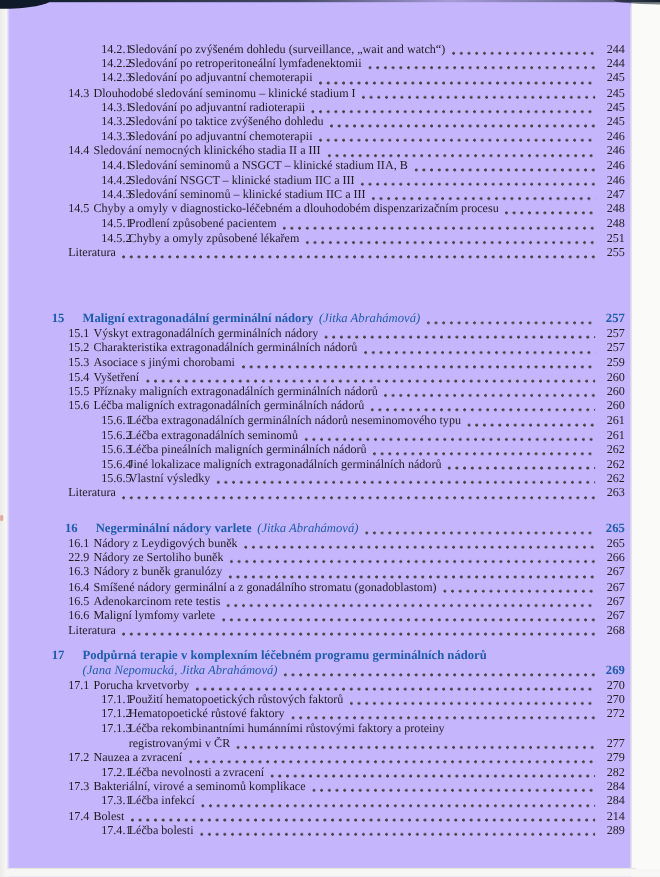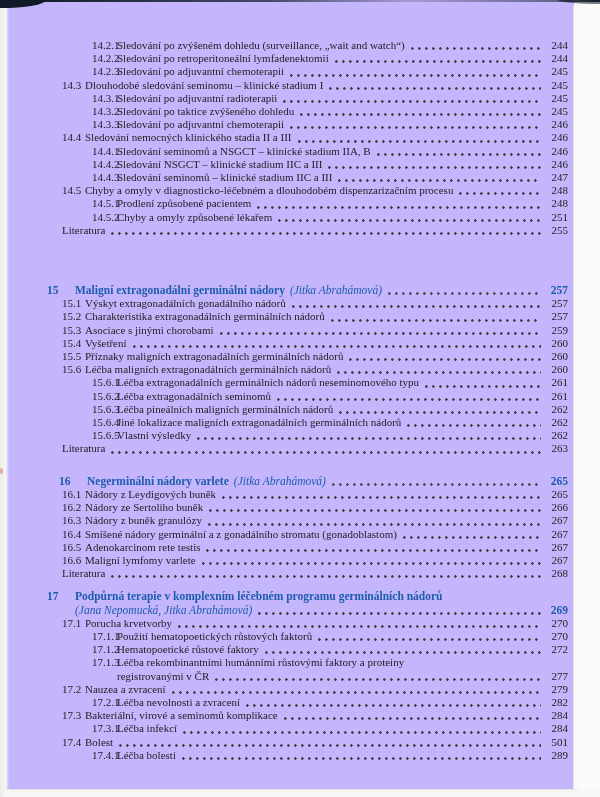--- a/index.html
+++ b/index.html
@@ -156,21 +156,21 @@
       </div>
       <div class="row ch gap-lg">
         <span class="num">15</span>
         <span class="t">Maligní extragonadální germinální nádory</span>
         <span class="authors">(Jitka Abrahámová)</span>
         <span class="dots"></span>
         <span class="pg">257</span>
       </div>
       <div class="row s1">
         <span class="num">15.1</span>
-        <span class="t">Výskyt extragonadálních gonadálního nádorů</span>
+        <span class="t">Výskyt extragonadálních germinálních nádory</span>
         <span class="dots"></span>
         <span class="pg">257</span>
       </div>
       <div class="row s1">
         <span class="num">15.2</span>
         <span class="t">Charakteristika extragonadálních germinálních nádorů</span>
         <span class="dots"></span>
         <span class="pg">257</span>
       </div>
       <div class="row s1">
@@ -239,21 +239,21 @@
         <span class="dots"></span>
         <span class="pg">265</span>
       </div>
       <div class="row s1">
         <span class="num">16.1</span>
         <span class="t">Nádory z Leydigových buněk</span>
         <span class="dots"></span>
         <span class="pg">265</span>
       </div>
       <div class="row s1">
-        <span class="num">16.2</span>
+        <span class="num">22.9</span>
         <span class="t">Nádory ze Sertoliho buněk</span>
         <span class="dots"></span>
         <span class="pg">266</span>
       </div>
       <div class="row s1">
         <span class="num">16.3</span>
         <span class="t">Nádory z buněk granulózy</span>
         <span class="dots"></span>
         <span class="pg">267</span>
       </div>
@@ -337,21 +337,21 @@
       <div class="row s2">
         <span class="num">17.3.1</span>
         <span class="t">Léčba infekcí</span>
         <span class="dots"></span>
         <span class="pg">284</span>
       </div>
       <div class="row s1">
         <span class="num">17.4</span>
         <span class="t">Bolest</span>
         <span class="dots"></span>
-        <span class="pg">501</span>
+        <span class="pg">214</span>
       </div>
       <div class="row s2">
         <span class="num">17.4.1</span>
         <span class="t">Léčba bolesti</span>
         <span class="dots"></span>
         <span class="pg">289</span>
       </div>
     </div>
 </div>
 

